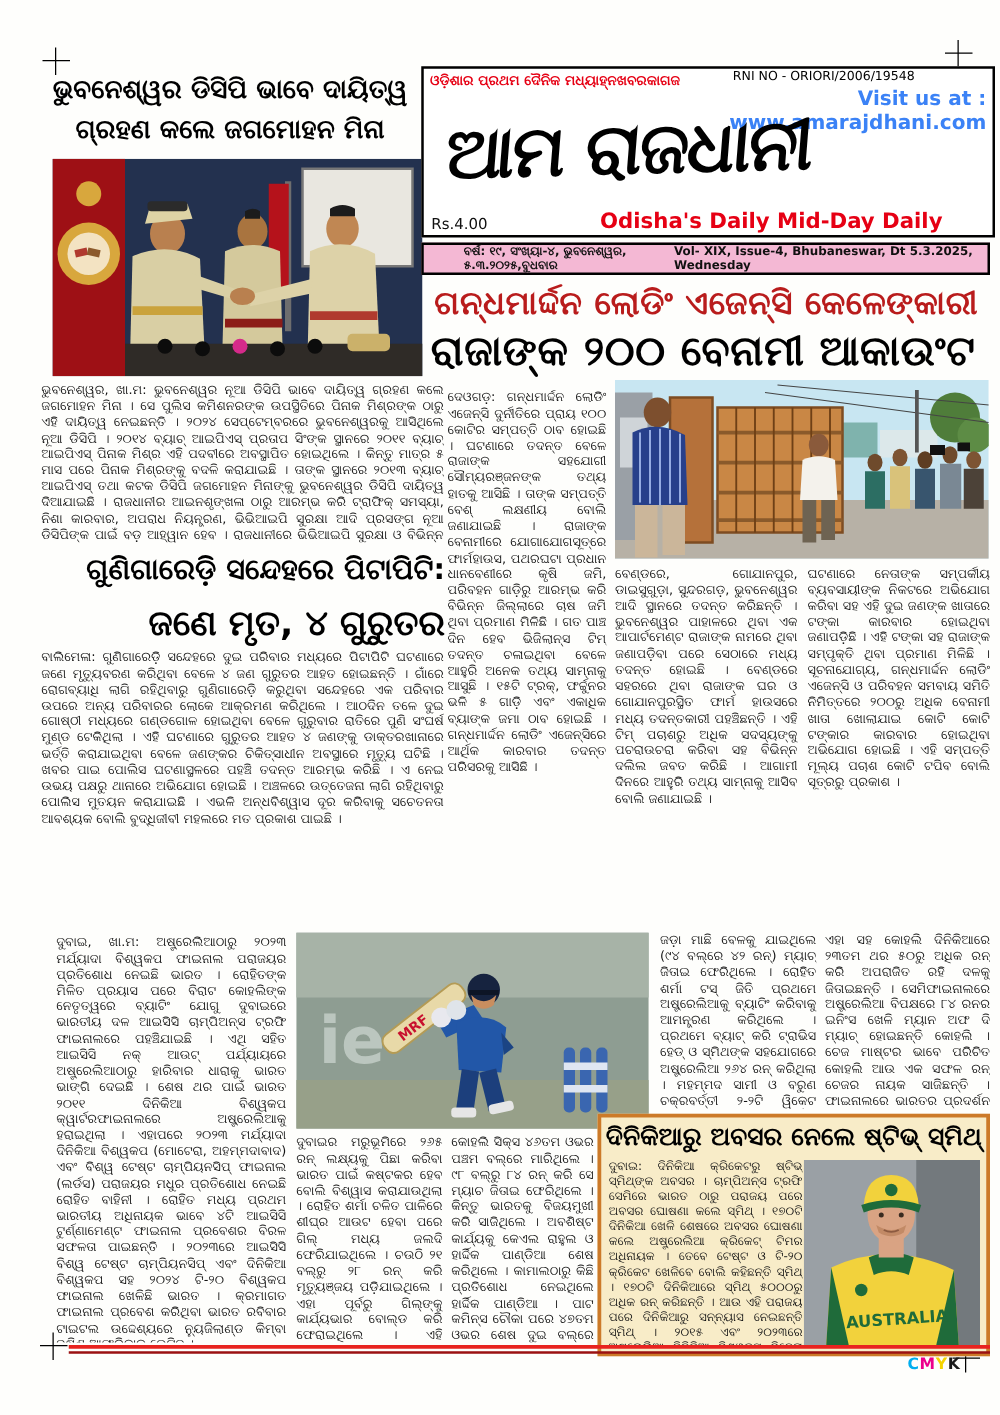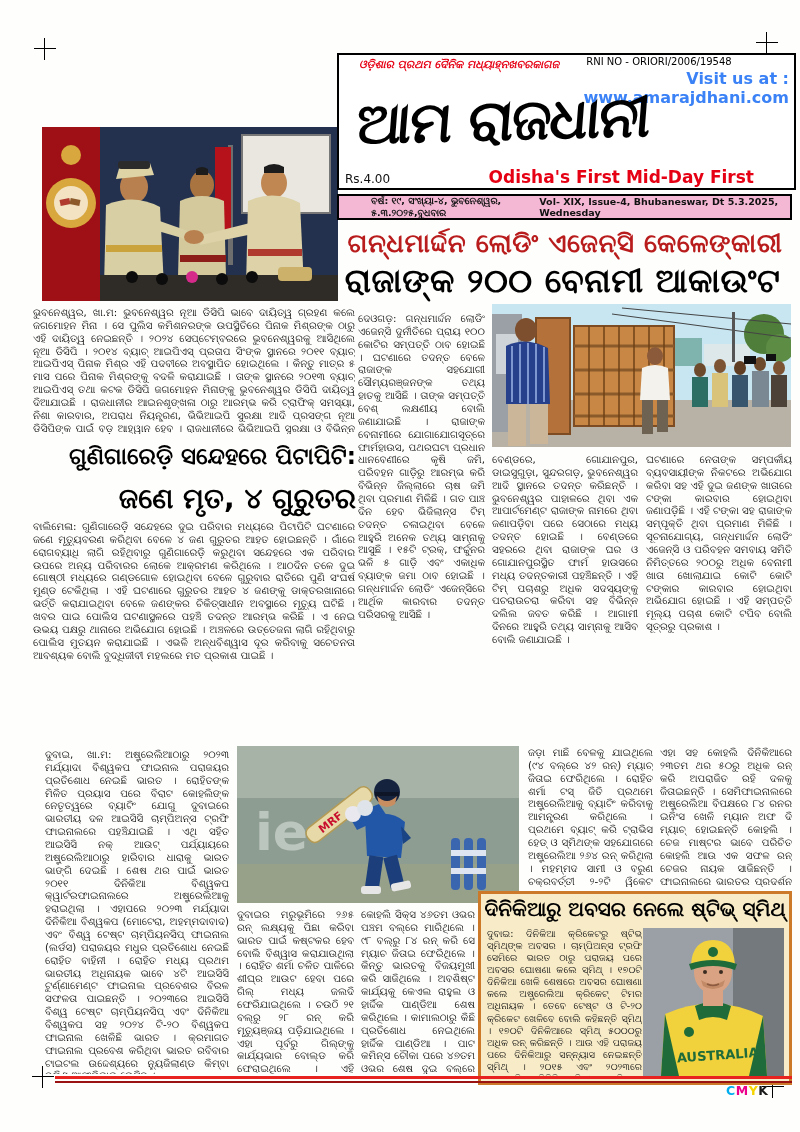--- a/index.html
+++ b/index.html
@@ -48,20 +48,21 @@
 </head>
 <body>
 
 <div class="page">
 
   <div class="abs crop" style="left:34px;top:38px;"></div>
   <div class="abs crop" style="left:756px;top:32px;"></div>
   <div class="abs crop" style="left:32px;top:1066px;"></div>
   <div class="abs crop" style="left:762px;top:1076px;"></div>
 
+  <div class="abs hl hl-topleft" style="left:30px;top:56px;width:308px;">ଭୁବନେଶ୍ୱର ଡିସିପି ଭାବେ ଦାୟିତ୍ୱ ଗ୍ରହଣ କଲେ ଜଗମୋହନ ମିନା</div>
 
   <svg class="abs photo" style="left:42px;top:127px;" width="296" height="174" viewBox="0 0 296 174" role="img">
     <rect width="296" height="174" fill="#23314f"></rect>
     <rect x="200" y="8" width="88" height="78" fill="#e9e7e0"></rect>
     <rect x="200" y="8" width="88" height="78" fill="none" stroke="#777" stroke-width="2"></rect>
 
     <rect x="0" y="0" width="58" height="174" fill="#9e1015"></rect>
     <circle cx="29" cy="76" r="25" fill="#d8a73d"></circle>
     <circle cx="29" cy="76" r="17" fill="#f3e3c2"></circle>
     <rect x="18" y="72" width="10" height="6" fill="#b03a2e" transform="rotate(-12 23 75)"></rect>
@@ -96,26 +97,26 @@
     <circle cx="120" cy="152" r="6" fill="#0c0c0c"></circle>
     <circle cx="150" cy="150" r="6" fill="#d52a8a"></circle>
     <circle cx="180" cy="152" r="6" fill="#0c0c0c"></circle>
     <circle cx="210" cy="150" r="6" fill="#0c0c0c"></circle>
     <rect x="236" y="140" width="34" height="14" rx="4" fill="#cbb16a"></rect>
   </svg>
 
   <div class="abs bt" style="left:33px;top:306px;width:322px;height:128px;">ଭୁବନେଶ୍ୱର, ଖା.ମ: ଭୁବନେଶ୍ୱର ନୂଆ ଡିସିପି ଭାବେ ଦାୟିତ୍ୱ ଗ୍ରହଣ କଲେ ଜଗମୋହନ ମିନା । ସେ ପୁଲିସ କମିଶନରଙ୍କ ଉପସ୍ଥିତିରେ ପିନାକ ମିଶ୍ରଙ୍କ ଠାରୁ ଏହି ଦାୟିତ୍ୱ ନେଇଛନ୍ତି । ୨୦୨୪ ସେପ୍ଟେମ୍ବରରେ ଭୁବନେଶ୍ୱରକୁ ଆସିଥିଲେ ନୂଆ ଡିସିପି । ୨୦୧୪ ବ୍ୟାଚ୍ ଆଇପିଏସ୍ ପ୍ରତାପ ସିଂଙ୍କ ସ୍ଥାନରେ ୨୦୧୧ ବ୍ୟାଚ୍ ଆଇପିଏସ୍ ପିନାକ ମିଶ୍ର ଏହି ପଦବୀରେ ଅବସ୍ଥାପିତ ହୋଇଥିଲେ । କିନ୍ତୁ ମାତ୍ର ୫ ମାସ ପରେ ପିନାକ ମିଶ୍ରଙ୍କୁ ବଦଳି କରାଯାଇଛି । ତାଙ୍କ ସ୍ଥାନରେ ୨୦୧୩ ବ୍ୟାଚ୍ ଆଇପିଏସ୍ ତଥା କଟକ ଡିସିପି ଜଗମୋହନ ମିନାଙ୍କୁ ଭୁବନେଶ୍ୱର ଡିସିପି ଦାୟିତ୍ୱ ଦିଆଯାଇଛି । ରାଜଧାନୀର ଆଇନଶୃଙ୍ଖଳା ଠାରୁ ଆରମ୍ଭ କରି ଟ୍ରାଫିକ୍ ସମସ୍ୟା, ନିଶା କାରବାର, ଅପରାଧ ନିୟନ୍ତ୍ରଣ, ଭିଭିଆଇପି ସୁରକ୍ଷା ଆଦି ପ୍ରସଙ୍ଗ ନୂଆ ଡିସିପିଙ୍କ ପାଇଁ ବଡ଼ ଆହ୍ୱାନ ହେବ । ରାଜଧାନୀରେ ଭିଭିଆଇପି ସୁରକ୍ଷା ଓ ବିଭିନ୍ନ ଦଳର ବିକ୍ଷୋଭ ଆଦିକୁ ସମ୍ଭାଳିବା ମଧ୍ୟ ନୂଆ ଡିସିପିଙ୍କ ପାଇଁ ଚ୍ୟାଲେଞ୍ଜ ସୃଷ୍ଟି କରିବ ।</div>
 
   <div class="abs masthead" style="left:337px;top:53px;width:455px;height:133px;">
-    <div class="abs tagline" style="left:20px;top:3px;font-style:italic;">ଓଡ଼ିଶାର ପ୍ରଥମ ଦୈନିକ ମଧ୍ୟାହ୍ନଖବରକାଗଜ</div>
+    <div class="abs tagline" style="left:5px;top:3px;">ଓଡ଼ିଶାର ପ୍ରଥମ ଦୈନିକ ମଧ୍ୟାହ୍ନଖବରକାଗଜ</div>
     <div class="abs rni" style="right:5px;top:1px;width:260px;">RNI NO - ORIORI/2006/19548</div>
     <div class="abs visit" style="right:5px;top:14px;width:280px;">Visit us at : www.amarajdhani.com</div>
     <div class="abs logo" style="left:18px;top:32px;">ଆମ ରାଜଧାନୀ</div>
     <div class="abs price" style="left:6px;bottom:2px;">Rs.4.00</div>
-    <div class="abs subtitle" style="right:40px;bottom:1px;">Odisha's First Mid-Day First</div>
+    <div class="abs subtitle" style="right:40px;bottom:1px;">Odisha's Daily Mid-Day Daily</div>
   </div>
 
   <div class="abs datebar" style="left:337px;top:194px;width:455px;height:26px;padding-left:32px;">
     <span class="od">ବର୍ଷ: ୧୯, ସଂଖ୍ୟା-୪, ଭୁବନେଶ୍ୱର, ୫.୩.୨୦୨୫,ବୁଧବାର</span>
     <span class="en">Vol- XIX, Issue-4, Bhubaneswar, Dt 5.3.2025, Wednesday</span>
   </div>
 
   <div class="abs hl hl-kicker" style="left:337px;top:228px;width:456px;">ଗନ୍ଧମାର୍ଦ୍ଦନ ଲୋଡିଂ ଏଜେନ୍ସି କେଳେଙ୍କାରୀ</div>
   <div class="abs hl hl-main" style="left:330px;top:261px;width:465px;">ରାଜାଙ୍କ ୨୦୦ ବେନାମୀ ଆକାଉଂଟ ଠାବ</div>
 

